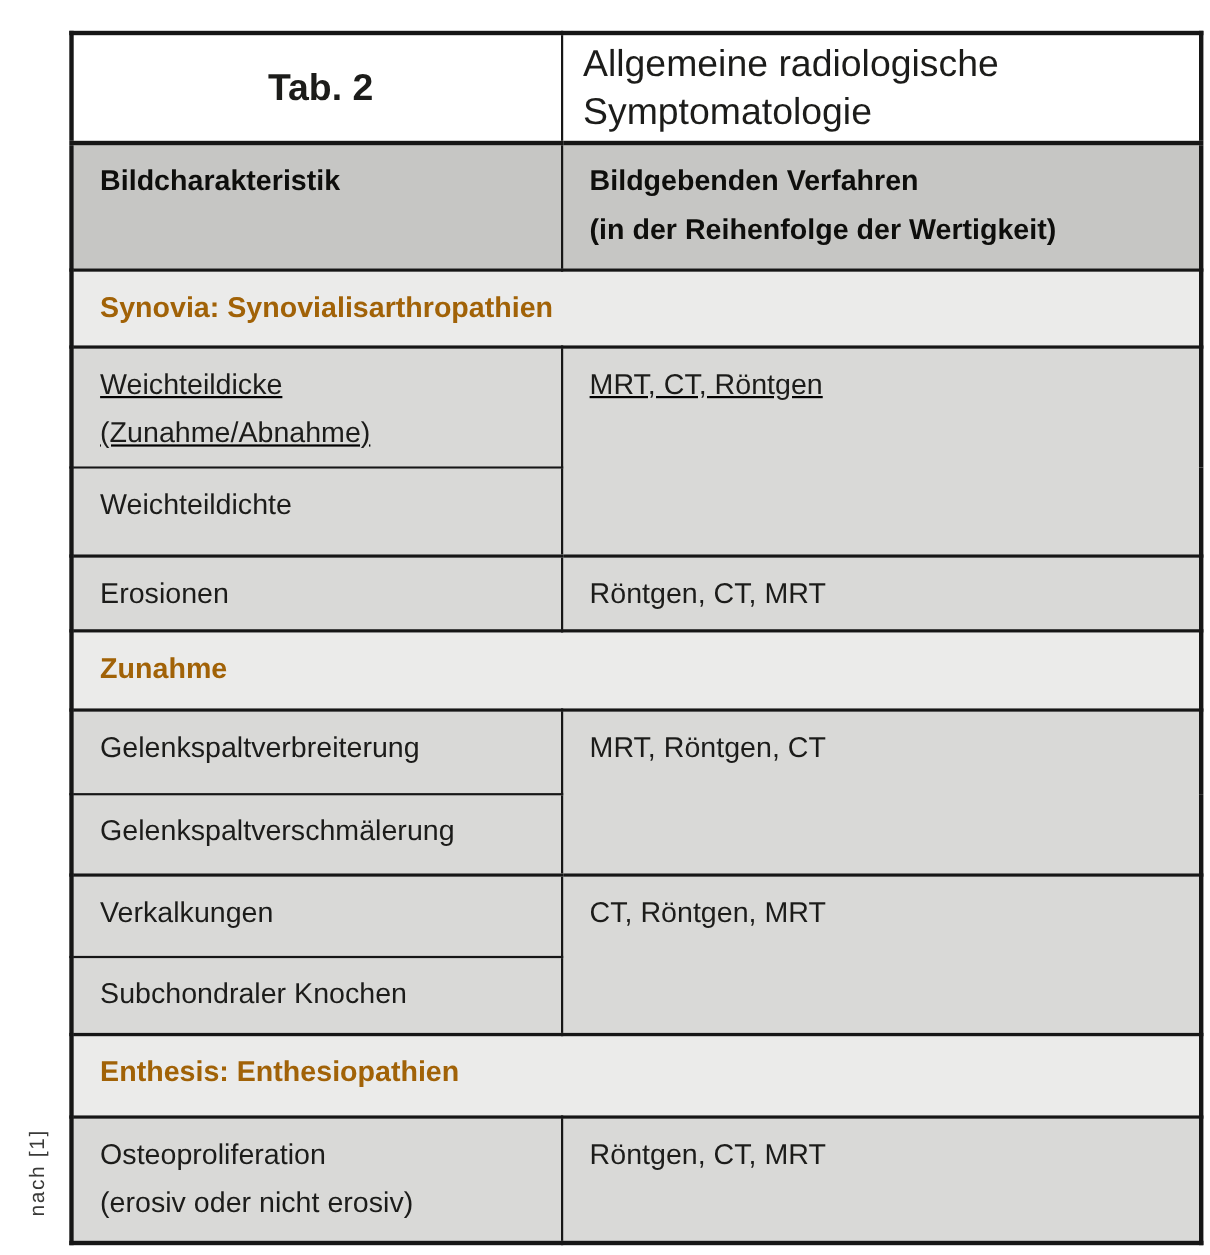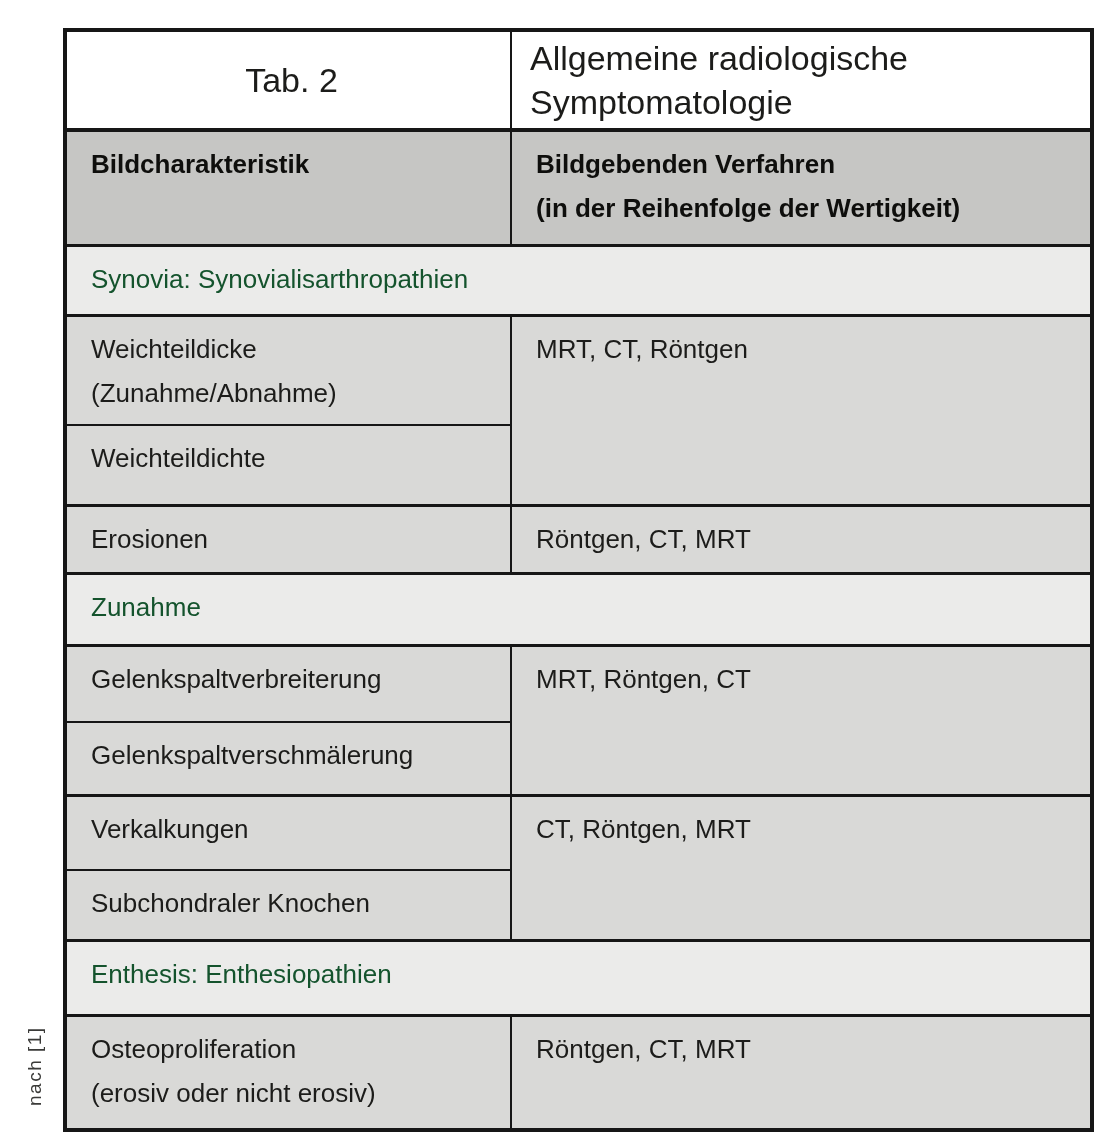--- a/index.html
+++ b/index.html
@@ -57,38 +57,38 @@
   }
   
   .row-title td {
     background: var(--title-bg);
     border-bottom-width: 4px;
     vertical-align: middle;
     font-size: 34px;
     padding-top: 4px; padding-bottom: 4px;
   }
   .row-title td.tab-label {
-    font-weight: normal;
+    font-weight: bold;
     text-align: center;
     padding-left: 6px; padding-right: 0;
     border-right-width: 2px;
   }
   .row-title td.tab-title { padding-left: 18px; }
   
   .row-head th {
     background: var(--header-bg);
     font-weight: bold;
     color: #0e0e0c;
     border-top-width: 4px;
   }
   
   .row-section td {
     background: var(--section-bg);
-    font-weight: normal;
-    color: #14532d;
+    font-weight: bold;
+    color: #a16207;
     border-top-width: 3px;
     border-bottom-width: 3px;
   }
   
   tr.gb td { border-top-width: 3px; }
   
   .col-char { border-right-width: 3px; }
   .col-proc { border-left-width: 3px; }
 </style>
 </head>
@@ -113,21 +113,21 @@
     <tr class="row-head" style="height:115px;">
       <th class="col-char">Bildcharakteristik</th>
       <th class="col-proc">Bildgebenden Verfahren
 (in der Reihenfolge der Wertigkeit)</th>
     </tr>
 
     <tr class="row-section" style="height:70px;">
       <td colspan="2">Synovia: Synovialisarthropathien</td>
     </tr>
 
-    <tr style="height:110px;">
+    <tr style="height:110px;text-decoration:underline;">
       <td class="col-char">Weichteildicke
 (Zunahme/Abnahme)</td>
       <td class="col-proc" rowspan="2">MRT, CT, Röntgen</td>
     </tr>
     <tr style="height:80px;">
       <td class="col-char">Weichteildichte</td>
     </tr>
     <tr class="gb" style="height:68px;">
       <td class="col-char">Erosionen</td>
       <td class="col-proc">Röntgen, CT, MRT</td>

